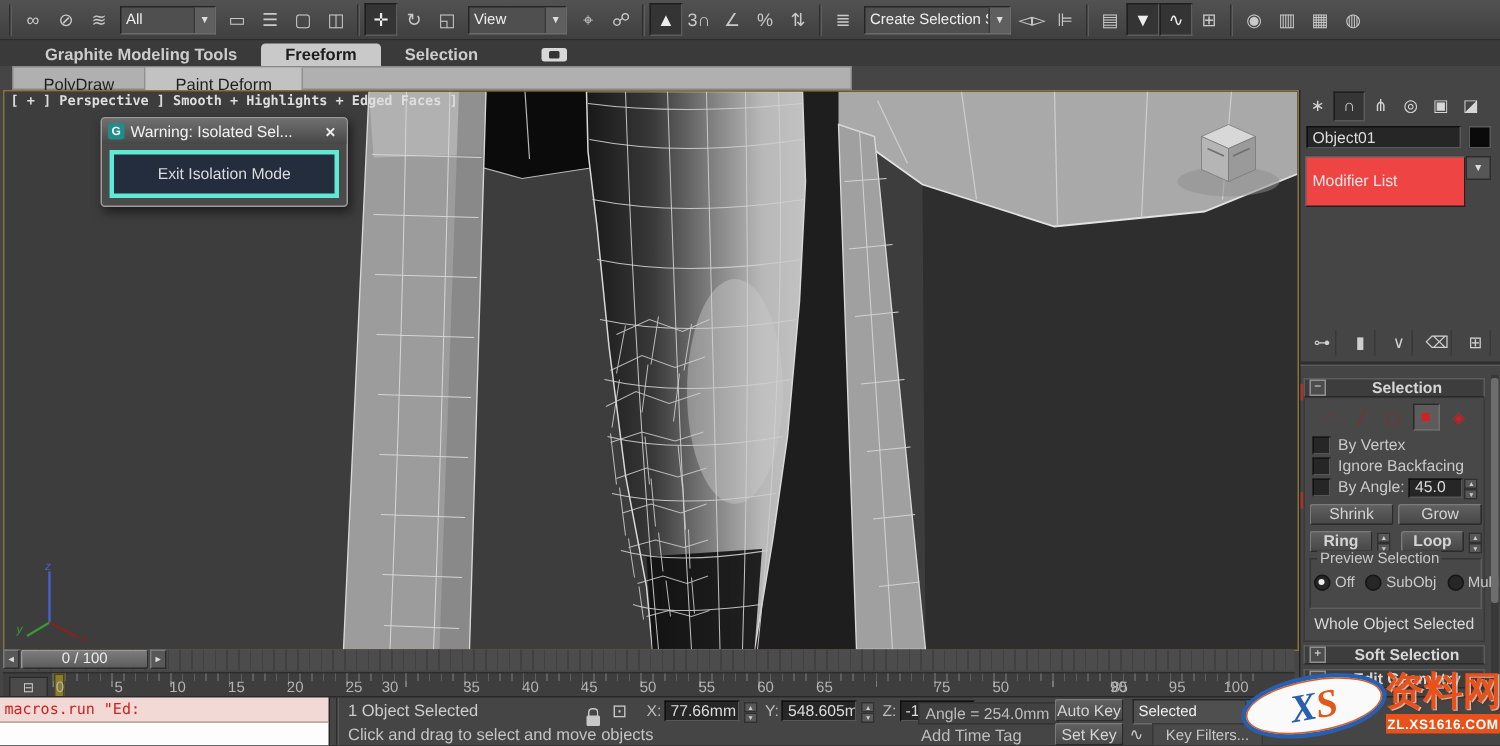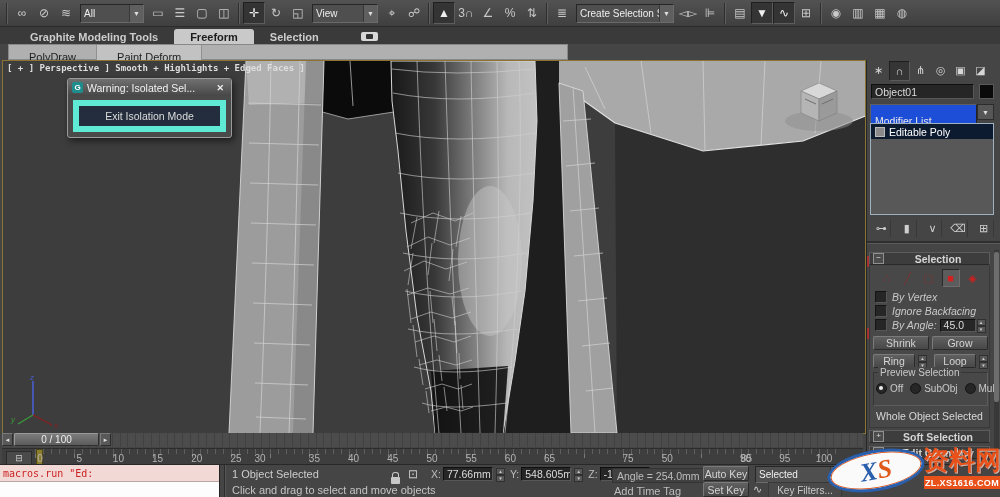--- a/index.html
+++ b/index.html
@@ -41,36 +41,36 @@
   
   #dialog{position:absolute;left:64px;top:17px;width:163px;height:58px;background:#4a4a4a;
           border:1px solid #9b9b9b;border-radius:3px;box-shadow:2px 3px 7px rgba(0,0,0,.55);z-index:20;}
   .dlg-title{height:17px;background:linear-gradient(#707070,#474747);display:flex;align-items:center;
              padding:0 4px;border-radius:2px 2px 0 0;}
   .dlg-ico{width:11px;height:11px;background:#1f8d8d;color:#fff;font-size:8px;font-weight:bold;
            display:flex;align-items:center;justify-content:center;border-radius:2px;margin-right:4px;}
   .dlg-txt{flex:1;font-size:10.5px;color:#f2f2f2;white-space:nowrap;overflow:hidden;}
   .dlg-x{font-size:9px;color:#eee;font-weight:bold;padding:0 3px;}
   .dlg-body{position:absolute;left:5px;right:5px;top:21px;bottom:5px;background:#232d3d;
-            border:6px solid #5eead4;display:flex;align-items:center;justify-content:center;}
+            border:3px solid #5eead4;display:flex;align-items:center;justify-content:center;}
   .dlg-btn{color:#dcdcdc;font-size:10.5px;}
 
   
   #rightpanel{position:absolute;left:866px;top:60px;width:134px;height:437px;background:#454545;
               border-left:1px solid #262626;box-sizing:border-box;}
   #rp-tabs{position:absolute;left:2px;top:1px;width:128px;height:20px;display:flex;gap:1px;}
   .ptab{width:19px;height:18px;display:flex;align-items:center;justify-content:center;color:#d6d6d6;font-size:11px;}
   .ptab.active{background:#353535;border:1px solid;border-color:#1e1e1e #5a5a5a #5a5a5a #1e1e1e;}
   .fld{background:#262626;border:1px solid;border-color:#101010 #575757 #575757 #101010;
        color:#dcdcdc;font-size:10.5px;display:flex;align-items:center;padding:0 3px;
        overflow:hidden;white-space:nowrap;box-sizing:border-box;}
   #rp-objname{position:absolute;left:4px;top:24px;width:103px;height:15px;}
   #rp-swatch{position:absolute;left:112px;top:24px;width:15px;height:15px;background:#0a0a0a;border:1px solid #5a5a5a;box-sizing:border-box;}
   #rp-modrow{position:absolute;left:3px;top:44px;width:124px;height:16px;display:flex;}
-  #rp-modlist{flex:1;background:#1d4ed8;border:1px solid;border-color:#5f5f5f #222 #222 #5f5f5f;
+  #rp-modlist{flex:1;background:#ef4444;border:1px solid;border-color:#5f5f5f #222 #222 #5f5f5f;
               color:#e6e6e6;font-size:10.5px;display:flex;align-items:center;padding:16px 4px;}
   #rp-modarrow{width:15px;background:#565656;border:1px solid #2c2c2c;display:flex;align-items:center;justify-content:center;font-size:7px;color:#ddd;}
   #rp-stack{position:absolute;left:3px;top:63px;width:124px;height:92px;background:#585858;
             border:1px solid #9fb0c0;box-sizing:border-box;}
   .stackrow{height:15px;background:#0d1b30;color:#fff;display:flex;align-items:center;font-size:10.5px;}
   .stackrow .sq{width:8px;height:8px;background:#8a8a8a;border:1px solid #bbb;margin:0 4px;}
   #rp-stacktools{position:absolute;left:2px;top:158px;width:128px;height:20px;display:flex;justify-content:space-around;align-items:center;}
   .sticon{width:18px;height:17px;display:flex;align-items:center;justify-content:center;color:#cfcfcf;font-size:11px;border-right:1px solid #383838;}
   #rp-divider{position:absolute;left:0;top:181px;width:134px;height:2px;background:#2e2e2e;border-bottom:1px solid #5a5a5a;}
 
@@ -82,29 +82,29 @@
   #sel-head{top:192px;}
   #sel-body{position:absolute;left:2px;top:206px;width:121px;height:162px;background:#484848;
             border:1px solid #393939;border-top:none;box-sizing:border-box;}
   #subobj-row{position:absolute;left:0;top:2px;width:100%;height:20px;display:flex;justify-content:center;gap:5px;align-items:center;}
   .soicon{width:16px;height:16px;display:flex;align-items:center;justify-content:center;font-size:11px;}
   .so-dim{color:#7e3030;}
   .so-bright{color:#cf2020;}
   .so-active{color:#d61f1f;background:#5c5c5c;border:1px solid;border-color:#2a2a2a #6e6e6e #6e6e6e #2a2a2a;}
   .chkrow{position:absolute;left:5px;display:flex;align-items:center;height:12px;}
   .chk{width:10px;height:10px;background:#262626;border:1px solid;border-color:#141414 #565656 #565656 #141414;margin-right:5px;}
-  .chklab{font-size:10.5px;color:#c9c9c9;font-style:italic;}
+  .chklab{font-size:10.5px;color:#c9c9c9;}
   .spn{width:9px;height:13px;display:flex;flex-direction:column;margin-left:1px;}
   .spn i{flex:1;background:#585858;border:1px solid #303030;font-style:normal;font-size:4.5px;color:#ccc;
          display:flex;align-items:center;justify-content:center;}
   .btn3d{background:linear-gradient(#606060,#484848);border:1px solid;border-color:#7a7a7a #2a2a2a #2a2a2a #7a7a7a;
          border-radius:2px;color:#d4d4d4;font-size:10.5px;display:flex;align-items:center;justify-content:center;box-sizing:border-box;}
   #row-shrink{position:absolute;left:3px;top:70px;width:115px;display:flex;gap:3px;}
   #row-shrink .btn3d{width:56px;height:14px;}
-  #row-ring{position:absolute;left:3px;top:88px;width:115px;display:flex;gap:2px;align-items:center;}
+  #row-ring{position:absolute;left:3px;top:88px;width:115px;display:flex;gap:2px;align-items:center;font-weight:bold;}
   #row-ring .btn3d{width:42px;height:14px;}
   #prevgroup{position:absolute;left:3px;top:106px;width:113px;height:32px;border:1px solid;border-color:#353535 #5c5c5c #5c5c5c #353535;}
   #prevlegend{position:absolute;left:4px;top:-6px;background:#484848;padding:0 2px;font-size:10px;color:#c9c9c9;}
   #preview-radios{position:absolute;left:2px;top:10px;width:110px;display:flex;gap:7px;}
   .radrow{display:flex;align-items:center;gap:3px;}
   .rad{width:9px;height:9px;border-radius:50%;background:#262626;border:1px solid #141414;position:relative;}
   .rad.sel::after{content:"";position:absolute;left:2px;top:2px;width:4px;height:4px;background:#ececec;border-radius:50%;}
   .radlab{font-size:10px;color:#c9c9c9;}
   #wholesel{position:absolute;left:0;top:144px;width:100%;text-align:center;font-size:10.5px;color:#d8d8d8;}
   #soft-head{top:370px;}
@@ -313,26 +313,20 @@
         <div class="ptab">◎</div>
         <div class="ptab">▣</div>
         <div class="ptab">◪</div>
       </div>
     <div id="rp-objname" class="fld">Object01</div>
     <div id="rp-swatch"></div>
     <div id="rp-modrow">
       <div id="rp-modlist">Modifier List</div>
       <div id="rp-modarrow">▼</div>
     </div>
-    <div id="rp-stack">
-      <div class="stackrow">
-        <span class="sq"></span>
-        <span>Editable Poly</span>
-      </div>
-    </div>
     <div id="rp-stacktools">
         <div class="sticon">⊶</div>
         <div class="sticon">▮</div>
         <div class="sticon">∨</div>
         <div class="sticon">⌫</div>
         <div class="sticon">⊞</div>
       </div>
     <div id="rp-divider"></div>
 
     <div class="redmark" style="top:196px"></div>

